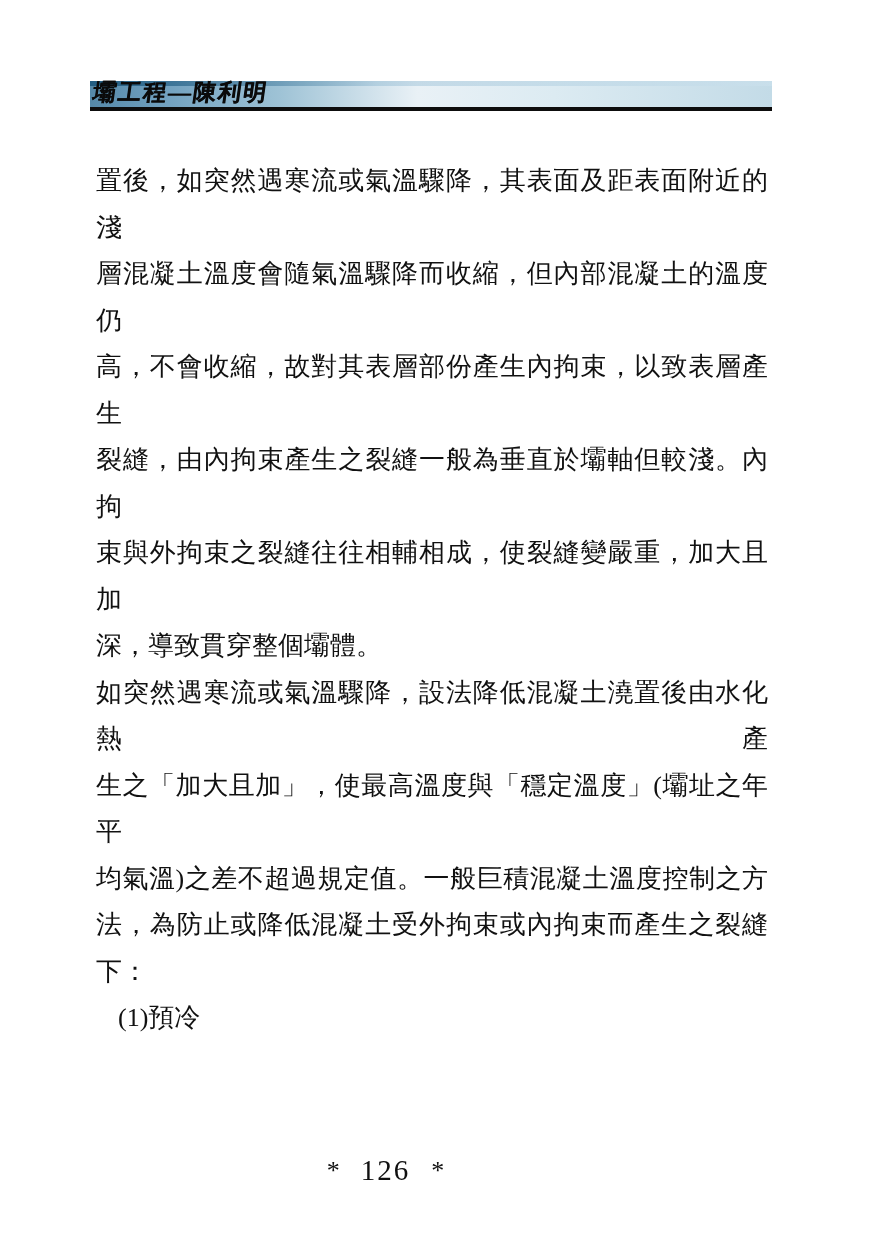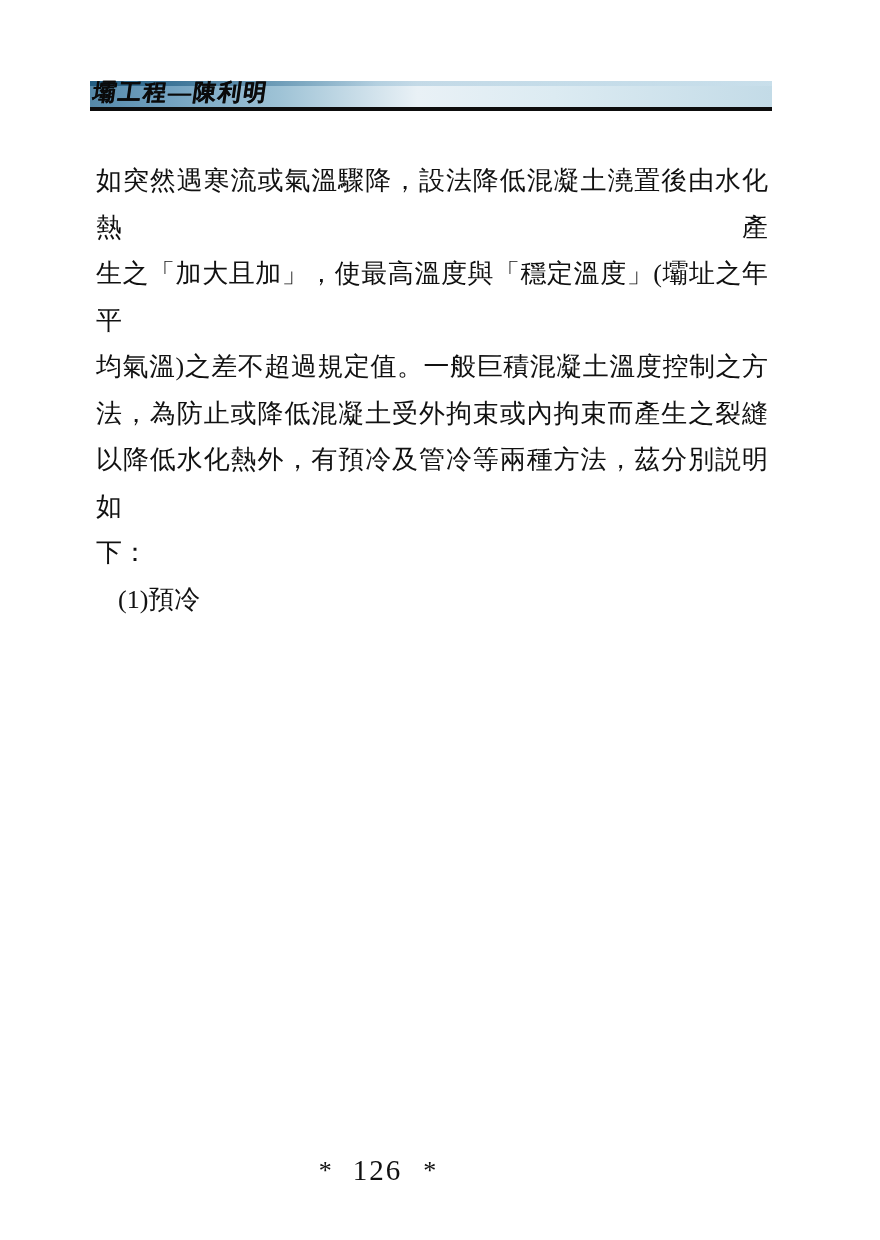--- a/index.html
+++ b/index.html
@@ -67,21 +67,21 @@
   .line.no-stretch {
     text-align: left;
     text-align-last: left;
   }
   .p2-first { text-indent: 55px; }
   .list-label { margin-left: 22px; }
 
   
   .page-footer {
     position: absolute;
-    left: 0;
+    left: 8px;
     top: 1150px;
     width: 755px;
     text-align: center;
     font-size: 29px;
     line-height: 40px;
     color: #101010;
   }
   .footer-star {
     display: inline-block;
     margin: 0 21px;
@@ -97,27 +97,34 @@
 <body>
 
 <div class="page">
 
   <div class="header-banner">
     <div class="book-title">壩工程—陳利明</div>
   </div>
 
   <div class="body-text">
 
+    <div>
+      <div class="line">置後，如突然遇寒流或氣溫驟降，其表面及距表面附近的淺</div>
+      <div class="line">層混凝土溫度會隨氣溫驟降而收縮，但內部混凝土的溫度仍</div>
+      <div class="line">高，不會收縮，故對其表層部份產生內拘束，以致表層產生</div>
+      <div class="line">裂縫，由內拘束產生之裂縫一般為垂直於壩軸但較淺。內拘</div>
+      <div class="line">束與外拘束之裂縫往往相輔相成，使裂縫變嚴重，加大且加</div>
+      <div class="line no-stretch">深，導致貫穿整個壩體。</div>
+    </div>
 
     <div>
       <div class="line">如突然遇寒流或氣溫驟降，設法降低混凝土澆置後由水化熱產</div>
       <div class="line">生之「加大且加」，使最高溫度與「穩定溫度」(壩址之年平</div>
       <div class="line">均氣溫)之差不超過規定值。一般巨積混凝土溫度控制之方</div>
       <div class="line">法，為防止或降低混凝土受外拘束或內拘束而產生之裂縫</div>
-      <div class="line">以降低水化熱外，有預冷及管冷等兩種方法，茲分別説明如</div>
       <div class="line no-stretch">下：</div>
     </div>
 
     <div class="line no-stretch list-label">(1)預冷</div>
 
   </div>
 
   <div class="page-footer">
     <span class="footer-star">*</span><span class="footer-page-number">126</span><span class="footer-star">*</span>
   </div>

